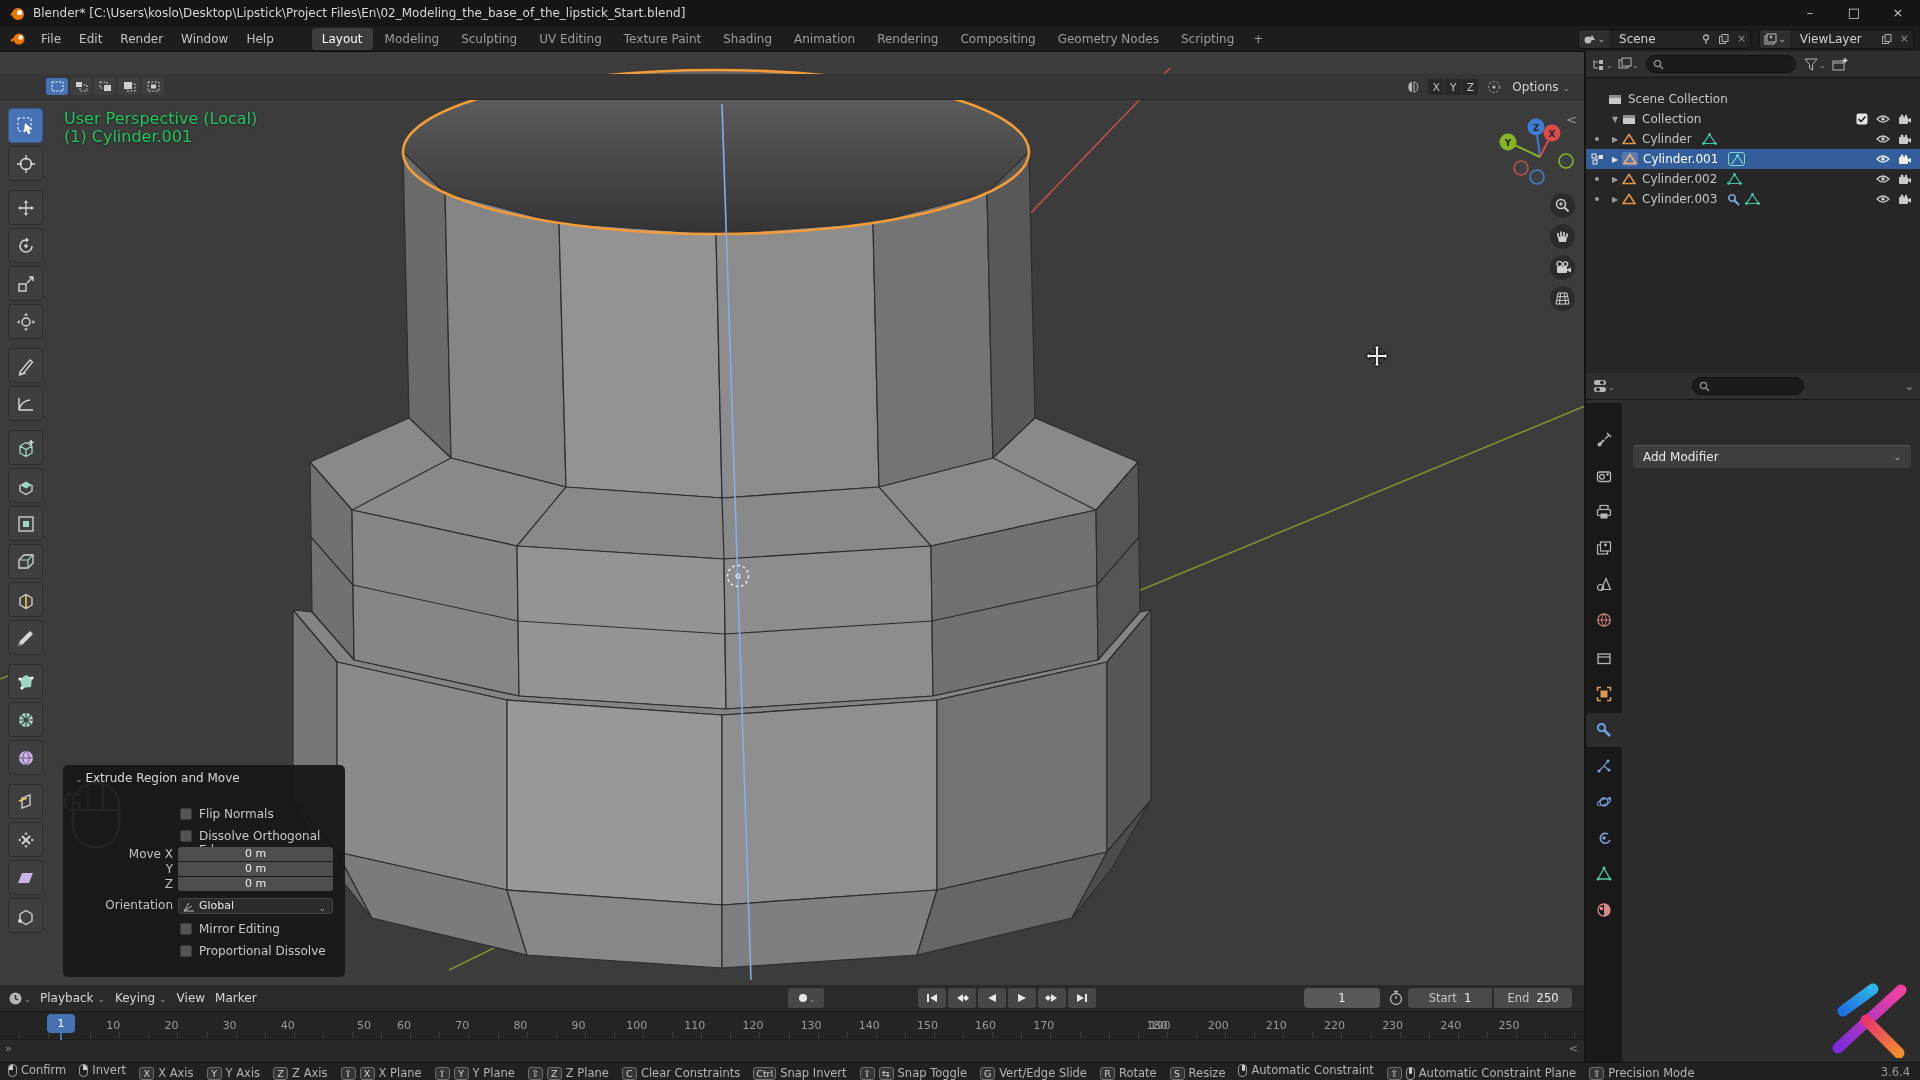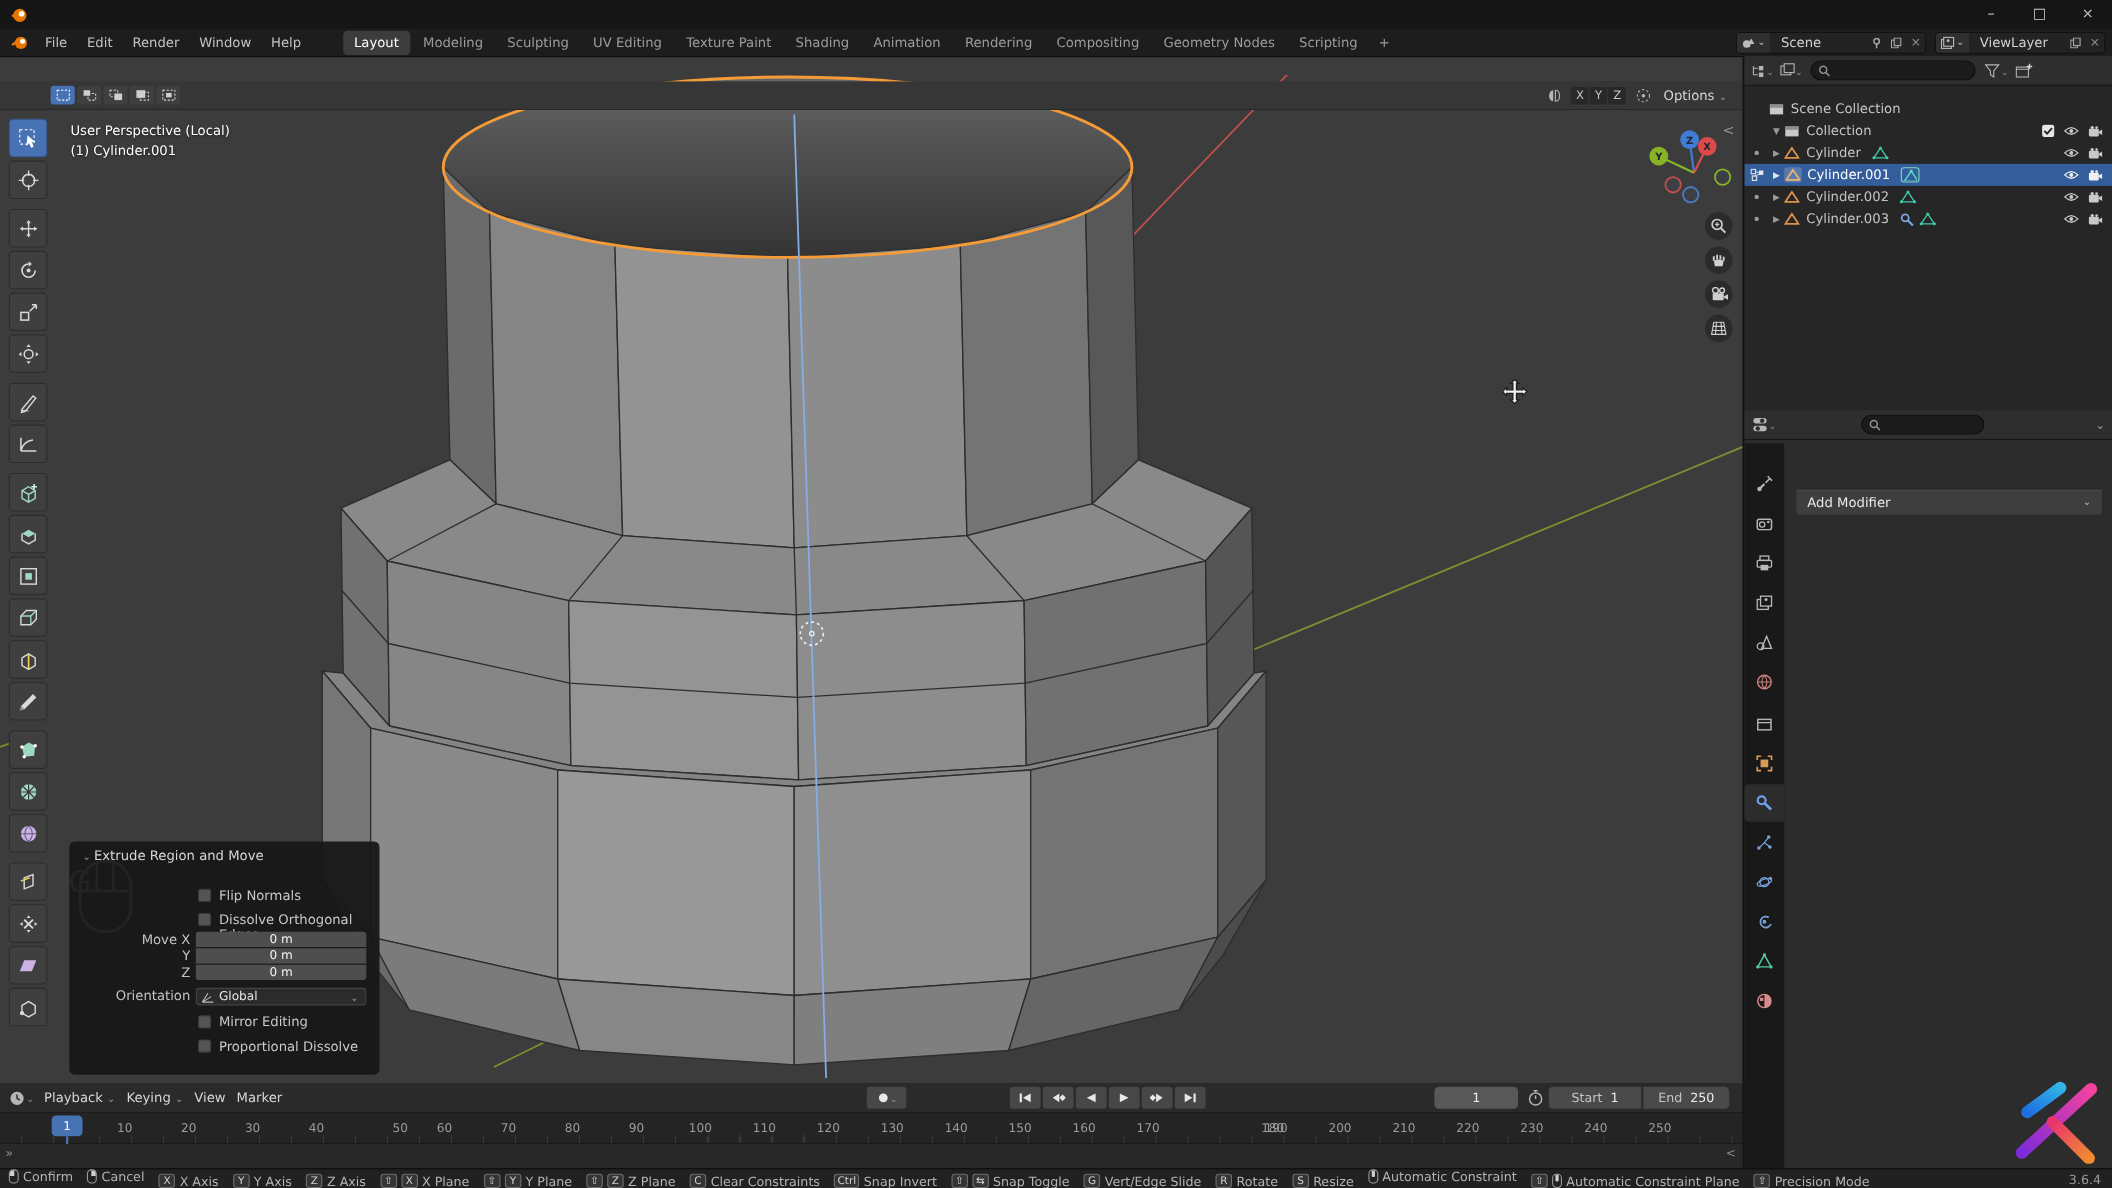--- a/index.html
+++ b/index.html
@@ -32,21 +32,21 @@
     color:#e8e8e8; font-size:12px; line-height:22px; padding-left:28px; }
   #vp-tools { position:absolute; left:0; top:22px; width:100%; height:26px; background:#363636;
     border-bottom:1px solid rgba(0,0,0,.25); display:flex; align-items:center; }
   .selmode { width:22px; height:17px; border-radius:3px; background:#3f3f3f; margin-right:2px;
     display:flex; align-items:center; justify-content:center; }
   .selmode.active { background:#4772b3; }
   #vp-tools-right { margin-left:auto; display:flex; align-items:center; margin-right:14px; }
   .axtog { width:16px; height:16px; background:#282828; color:#c6c6c6; font-size:10.5px;
     display:flex; align-items:center; justify-content:center; margin-left:1px; border-radius:2px; }
   #options-btn { color:#d6d6d6; font-size:12px; margin-left:10px; }
-  #vp-labels { position:absolute; left:64px; top:58px; color:#ffffff; font-size:12px;
+  #vp-labels { position:absolute; left:64px; top:58px; color:#22c55e; font-size:16px;
     text-shadow:0 1px 2px rgba(0,0,0,.6); line-height:18px; }
   
   .tbtn { position:absolute; left:8px; width:35px; height:35px; background:#3f3f3f;
     border:1px solid #2c2c2c; border-radius:4px; display:flex; align-items:center; justify-content:center; }
   .tbtn.active { background:#4772b3; border-color:#35578a; }
   
   #opanel { position:absolute; left:63px; top:713px; width:282px; height:212px;
     background:rgba(23,23,23,.95); border-radius:5px; color:#c9c9c9; font-size:12px; }
   #opanel .hdr { padding:6px 0 0 12px; color:#d8d8d8; }
   .oprow { position:absolute; left:0; width:100%; height:15px; }
@@ -127,20 +127,21 @@
 <body>
 
 <div id="titlebar">
   <span class="tlogo">
     <svg width="15" height="15">
         <circle cx="8" cy="8" r="6" fill="#ea7600"></circle>
         <circle cx="9.5" cy="6.5" r="2.6" fill="#fff"></circle>
         <path d="M1 9 L7 5" stroke="#ea7600" stroke-width="2.4"></path>
       </svg>
   </span>
+  <span>Blender* [C:\Users\koslo\Desktop\Lipstick\Project Files\En\02_Modeling_the_base_of_the_lipstick_Start.blend]</span>
   <div id="winbtns">
     <span>–</span>
     <span>□</span>
     <span>×</span>
   </div>
 </div>
 
 <div id="topbar">
   <span style="margin:0 6px 0 10px">
     <svg width="16" height="14">
@@ -999,21 +1000,21 @@
     <span style="position:absolute; right:6px; top:2px; color:#8f8f8f; font-size:11px">&lt;</span>
   </div>
 </div>
 
 <div id="statusbar">
   <span id="status-items"><span class="sb-item">
         <span class="mouse lmb"></span>
         <span>Confirm</span>
       </span><span class="sb-item">
         <span class="mouse rmb"></span>
-        <span>Cancel</span>
+        <span>Invert</span>
       </span><span class="sb-item">
         <span class="kbd">X</span>
         <span>X Axis</span>
       </span><span class="sb-item">
         <span class="kbd">Y</span>
         <span>Y Axis</span>
       </span><span class="sb-item">
         <span class="kbd">Z</span>
         <span>Z Axis</span>
       </span><span class="sb-item">

